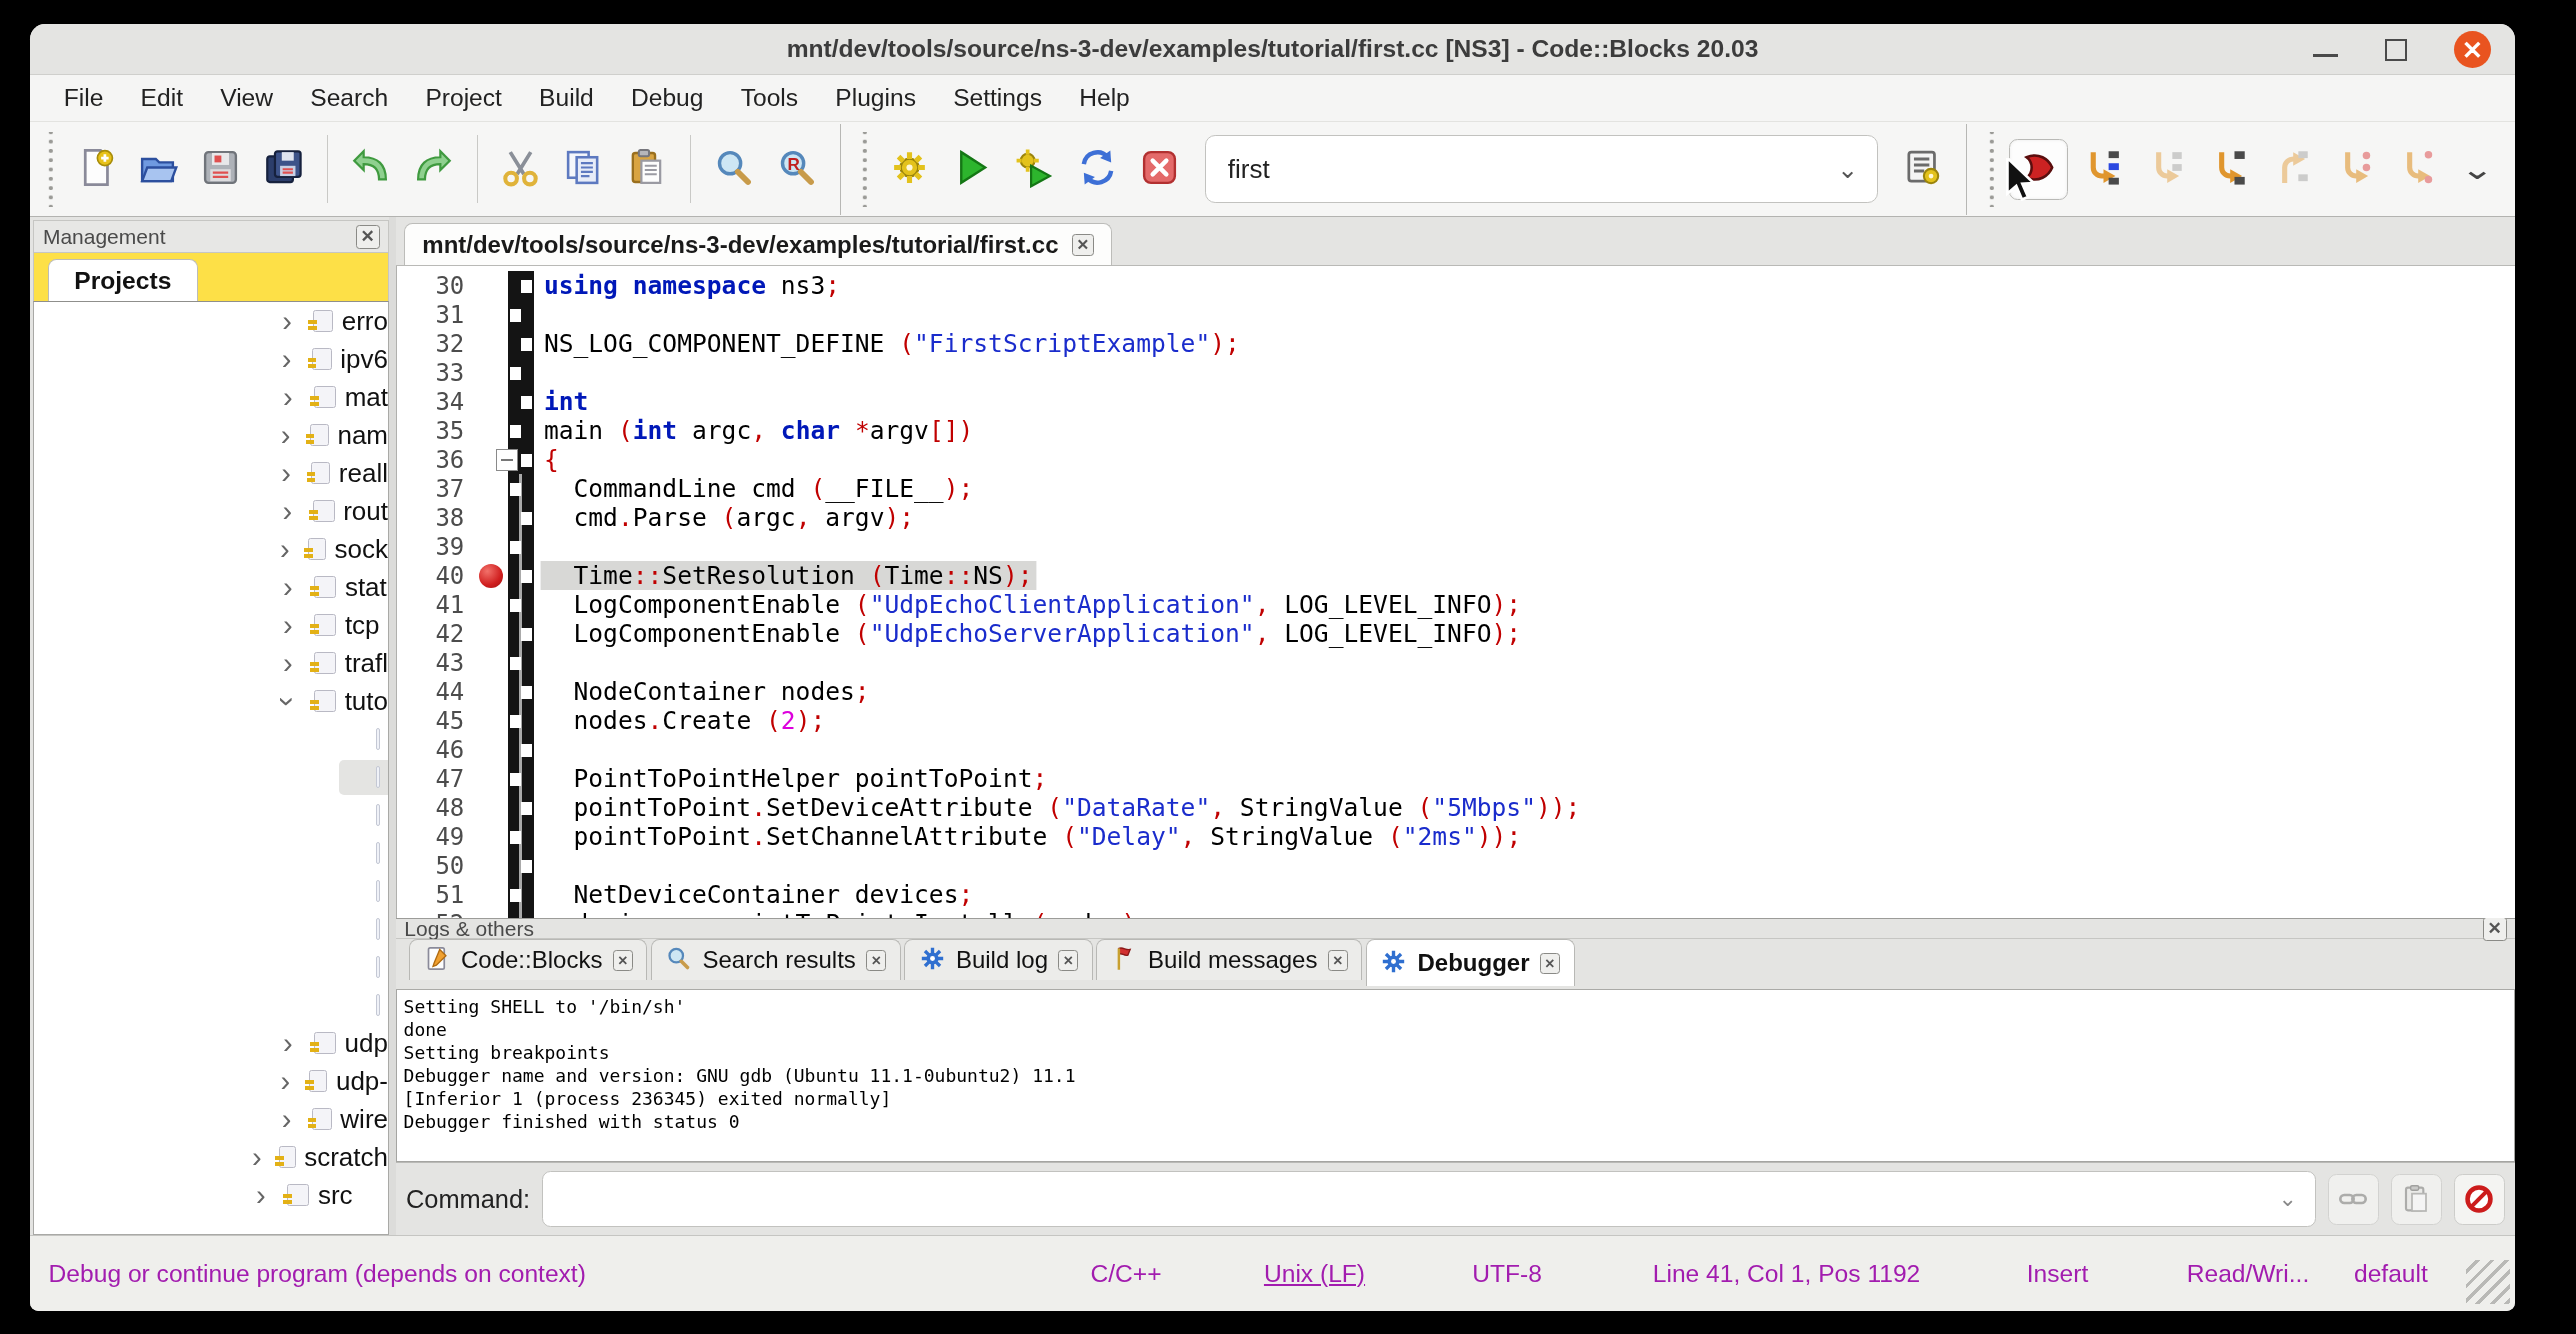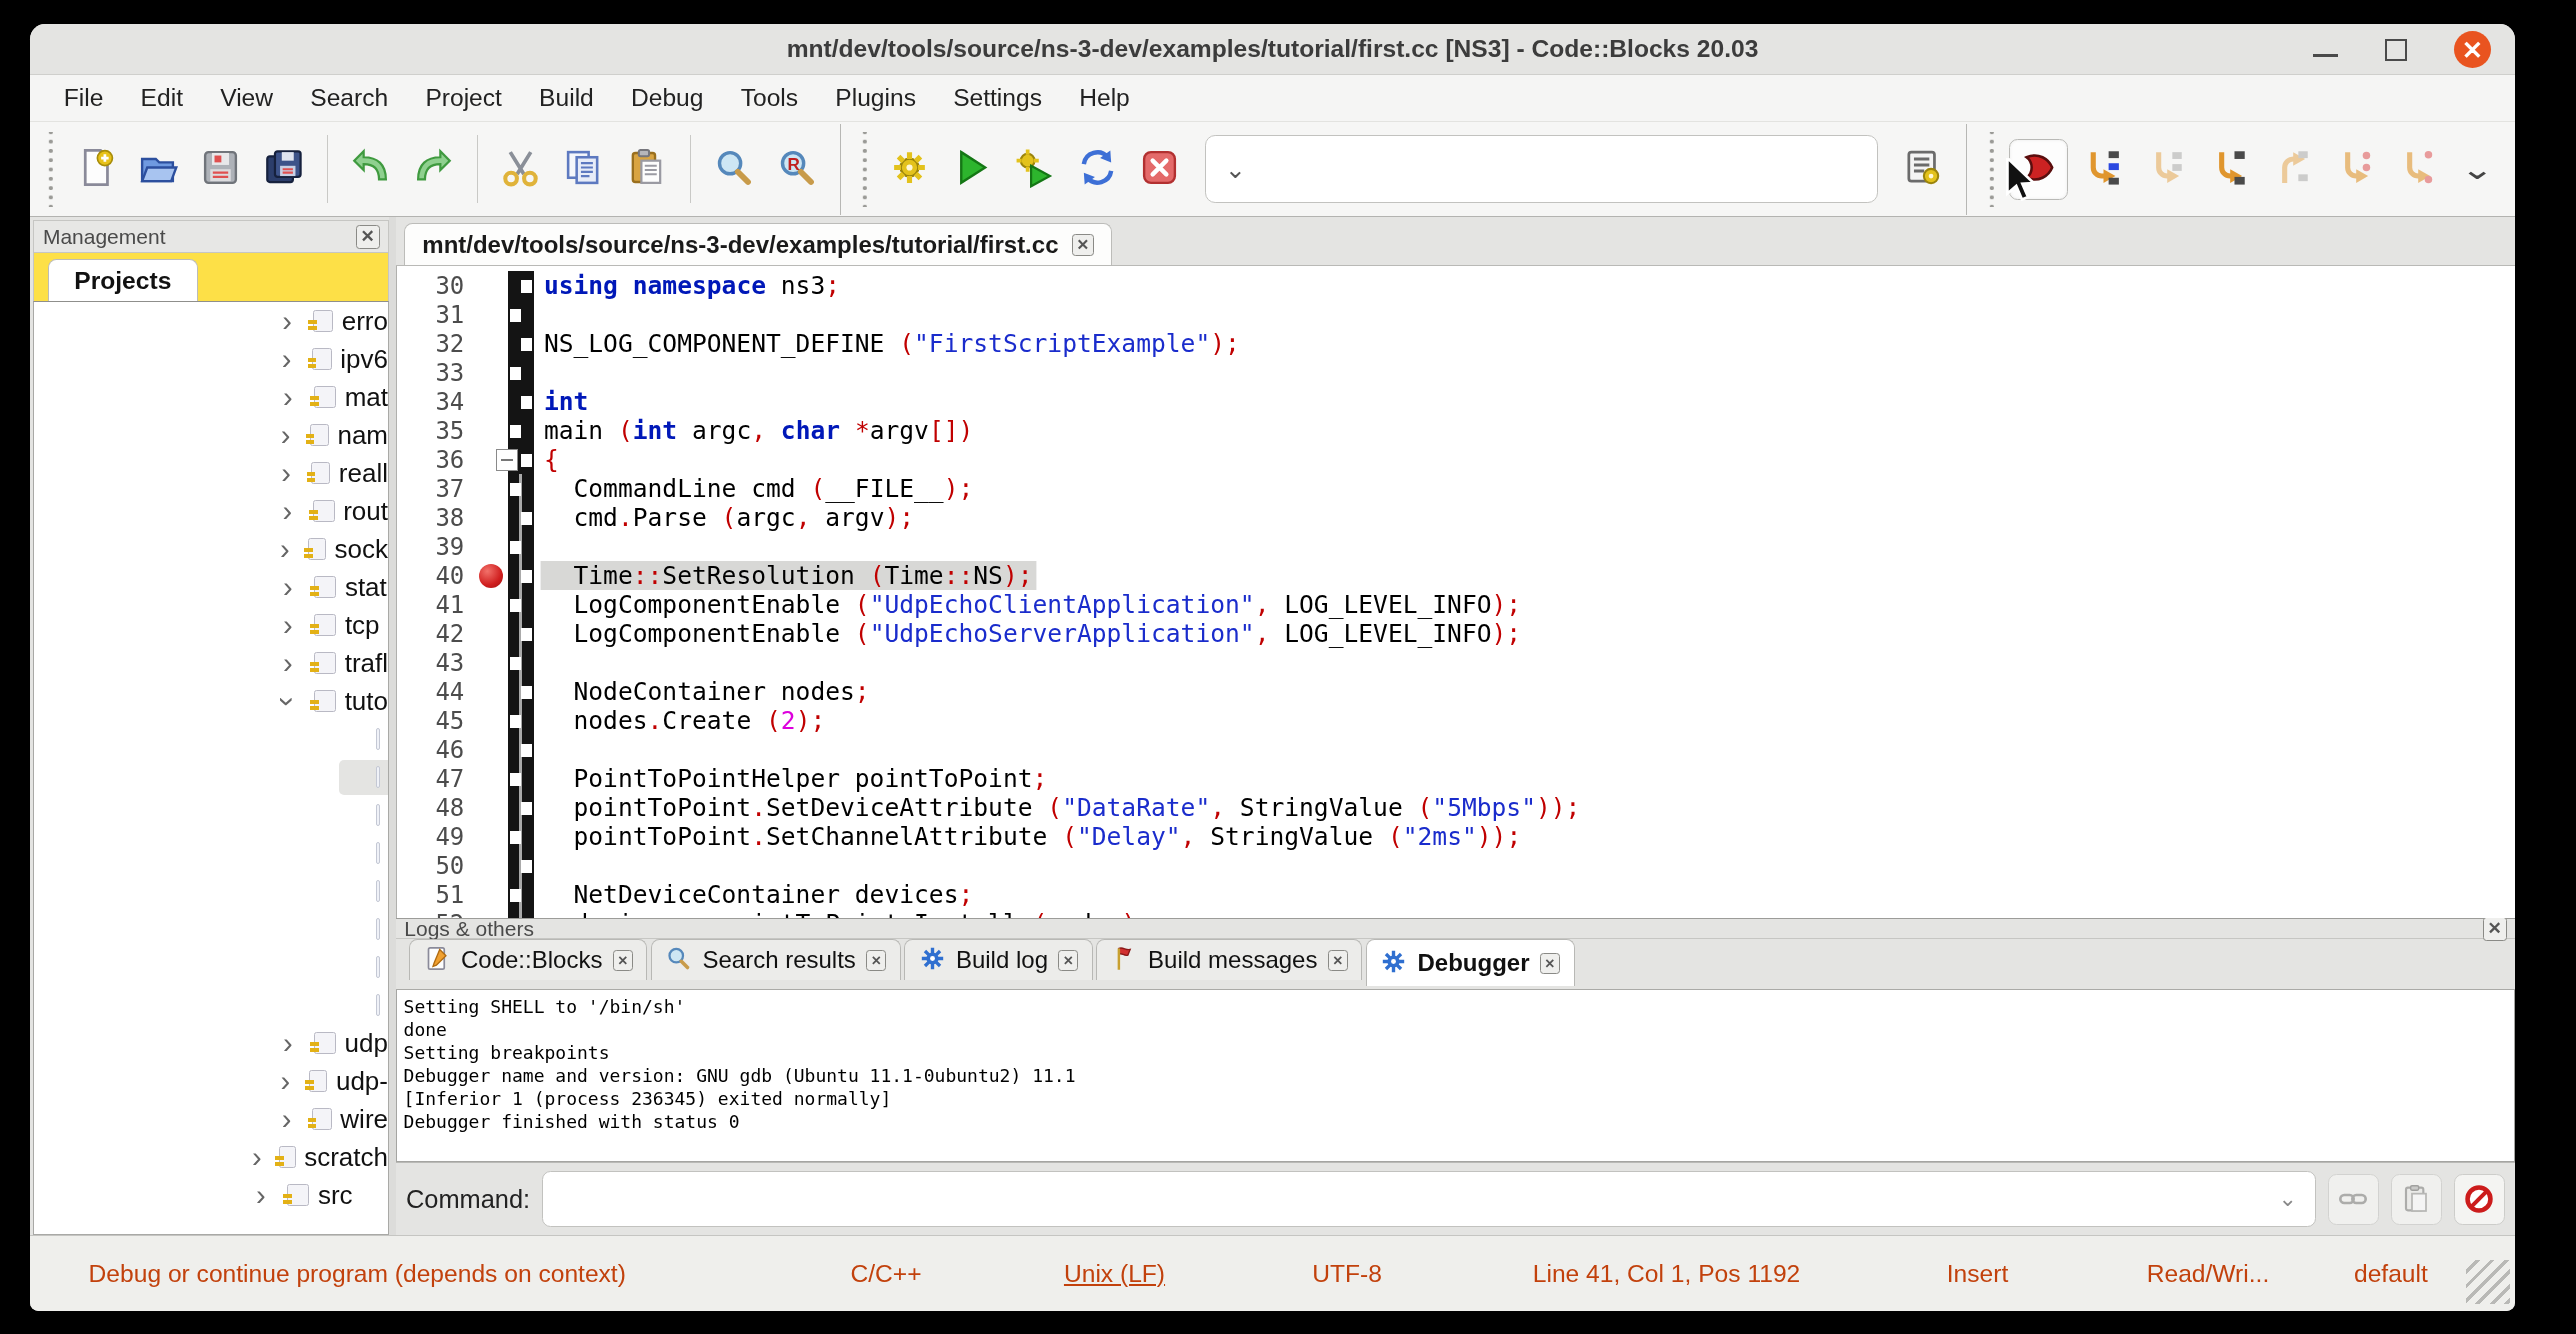--- a/index.html
+++ b/index.html
@@ -127,21 +127,21 @@
               display:flex; align-items:center; }
   .cmdcombo .cval{ flex:1; }
   .cmdcombo .carr{ width:54px; font-size:22px; color:#888; text-align:center; }
   .cmdbtn { width:51px; height:51px; border:1.7px solid #cdcdca; border-radius:8.5px; background:#f4f4f2;
             display:flex; align-items:center; justify-content:center; }
   .cmdbtn svg { width:32px; height:32px; }
 
   
   .statusbar { height:76px; flex:0 0 76px; background:#efefec; border-top:1.7px solid #c5c5c2;
                display:flex; align-items:center; position:relative; }
-  .sfield { font-size:24.6px; color:#c2410c; text-align:center; white-space:nowrap; overflow:hidden;margin-left:40px; }
+  .sfield { font-size:24.6px; color:#a21caf; text-align:center; white-space:nowrap; overflow:hidden; }
   .sfield:nth-child(1){ flex:1; text-align:left; padding-left:18.6px; }
   .sfield:nth-child(2){ width:178px; } .sfield:nth-child(3){ width:199px;text-decoration:underline; }
   .sfield:nth-child(4){ width:186px; } .sfield:nth-child(5){ width:373px; }
   .sfield:nth-child(6){ width:169px; } .sfield:nth-child(7){ width:212px; }
   .sfield:nth-child(8){ width:161px; text-align:left;}
   .grip { position:absolute; right:5.1px; bottom:6.8px; width:44px; height:44px;
           background:repeating-linear-gradient(135deg, transparent 0 6.8px, #b9b9b6 6.8px 10.2px); }
 
   
   .cursor { position:absolute; left:2004px; top:158px; z-index:99; }
@@ -289,20 +289,21 @@
             <polygon points="4.5,22 4,15 10.5,17.5" fill="#3d6fd6"></polygon>
           </svg></span>
       </div>
       <div class="tbtn">
         <span><svg viewBox="0 0 24 24">
             <rect x="3" y="3" width="18" height="18" rx="4" fill="#e46a6a" stroke="#b23030" stroke-width="1.4"></rect>
             <path d="M8 8l8 8M16 8l-8 8" stroke="#fff" stroke-width="2.6" stroke-linecap="round"></path>
           </svg></span>
       </div>
       <div class="combo">
+        <span class="cval">first</span>
         <span class="carr">⌄</span>
       </div>
       <div class="tbtn">
         <span><svg viewBox="0 0 24 24">
             <rect x="4" y="3" width="15" height="17" rx="1.5" fill="#f4f4f4" stroke="#6b6b6b" stroke-width="1.6"></rect>
             <path d="M7 7h9M7 10.5h9M7 14h6" stroke="#6b6b6b" stroke-width="1.8"></path>
             <circle cx="17" cy="17" r="4.2" fill="#e3c21c" stroke="#9b840c" stroke-width="1.2"></circle>
             <circle cx="17" cy="17" r="1.4" fill="#fff8d8"></circle>
           </svg></span>
       </div>

